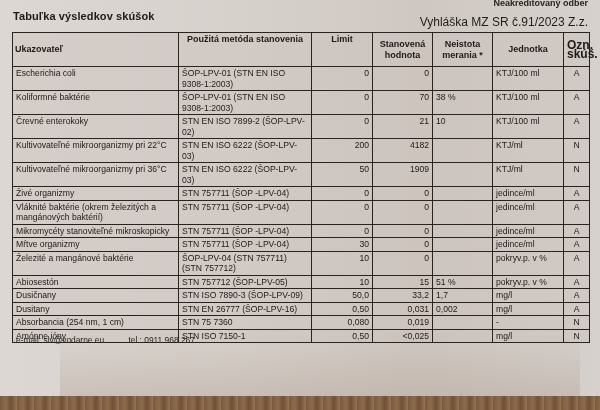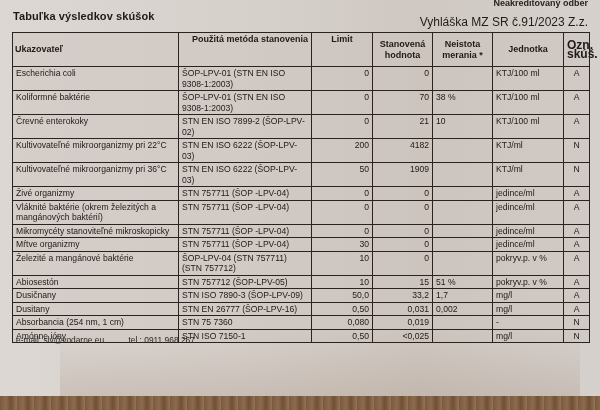--- a/index.html
+++ b/index.html
@@ -30,21 +30,21 @@
       position: absolute; right: 12px; top: 15px; font-size: 12px; color: #221d1a;
     }
     table {
       position: absolute; left: 12px; top: 32px; width: 577px;
       border-collapse: collapse; table-layout: fixed; font-size: 8.6px;
       background: rgba(200,190,182,0.35);
     }
     td, th { border: 1.4px solid #2a2420; padding: 1px 3px; vertical-align: top; line-height: 10.5px; }
     th { font-weight: bold; text-align: center; vertical-align: middle; font-size: 9px; }
     th.name-h { text-align: left; padding-left: 2px; }
-    th.meth-h { text-align: right; vertical-align: top; }
+    th.meth-h { text-align: center; vertical-align: top; }
     th.ozn-h { font-size: 12px; line-height: 8.5px; }
     td.num { text-align: right; padding-right: 3px; }
     td.ctr { text-align: left; }
     td.unit { }
     td.ozn { text-align: center; }
     tr.head { height: 34px; }
     tr.tall td { height: 21px; }
     tr.short td { height: 10px; }
     .footer {
       position: absolute; left: 16px; top: 335px; font-size: 8.4px; color: #2a2420;

